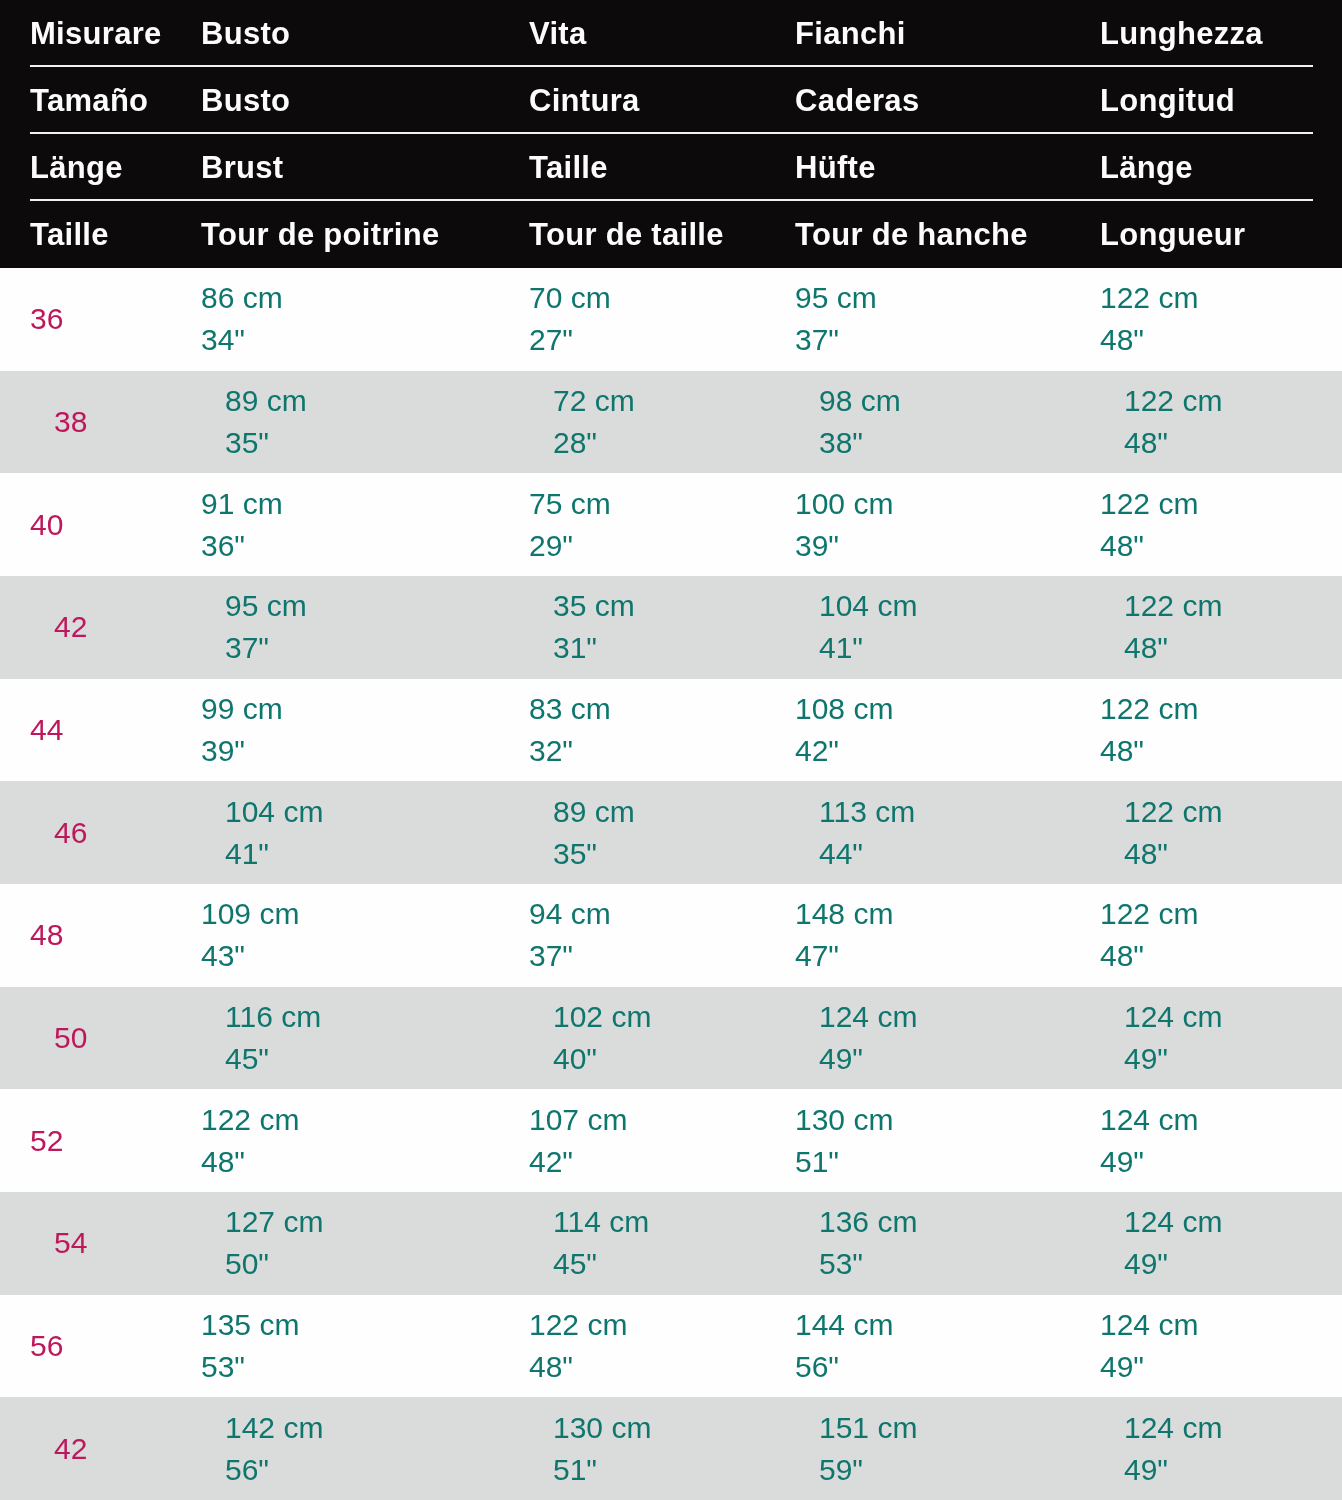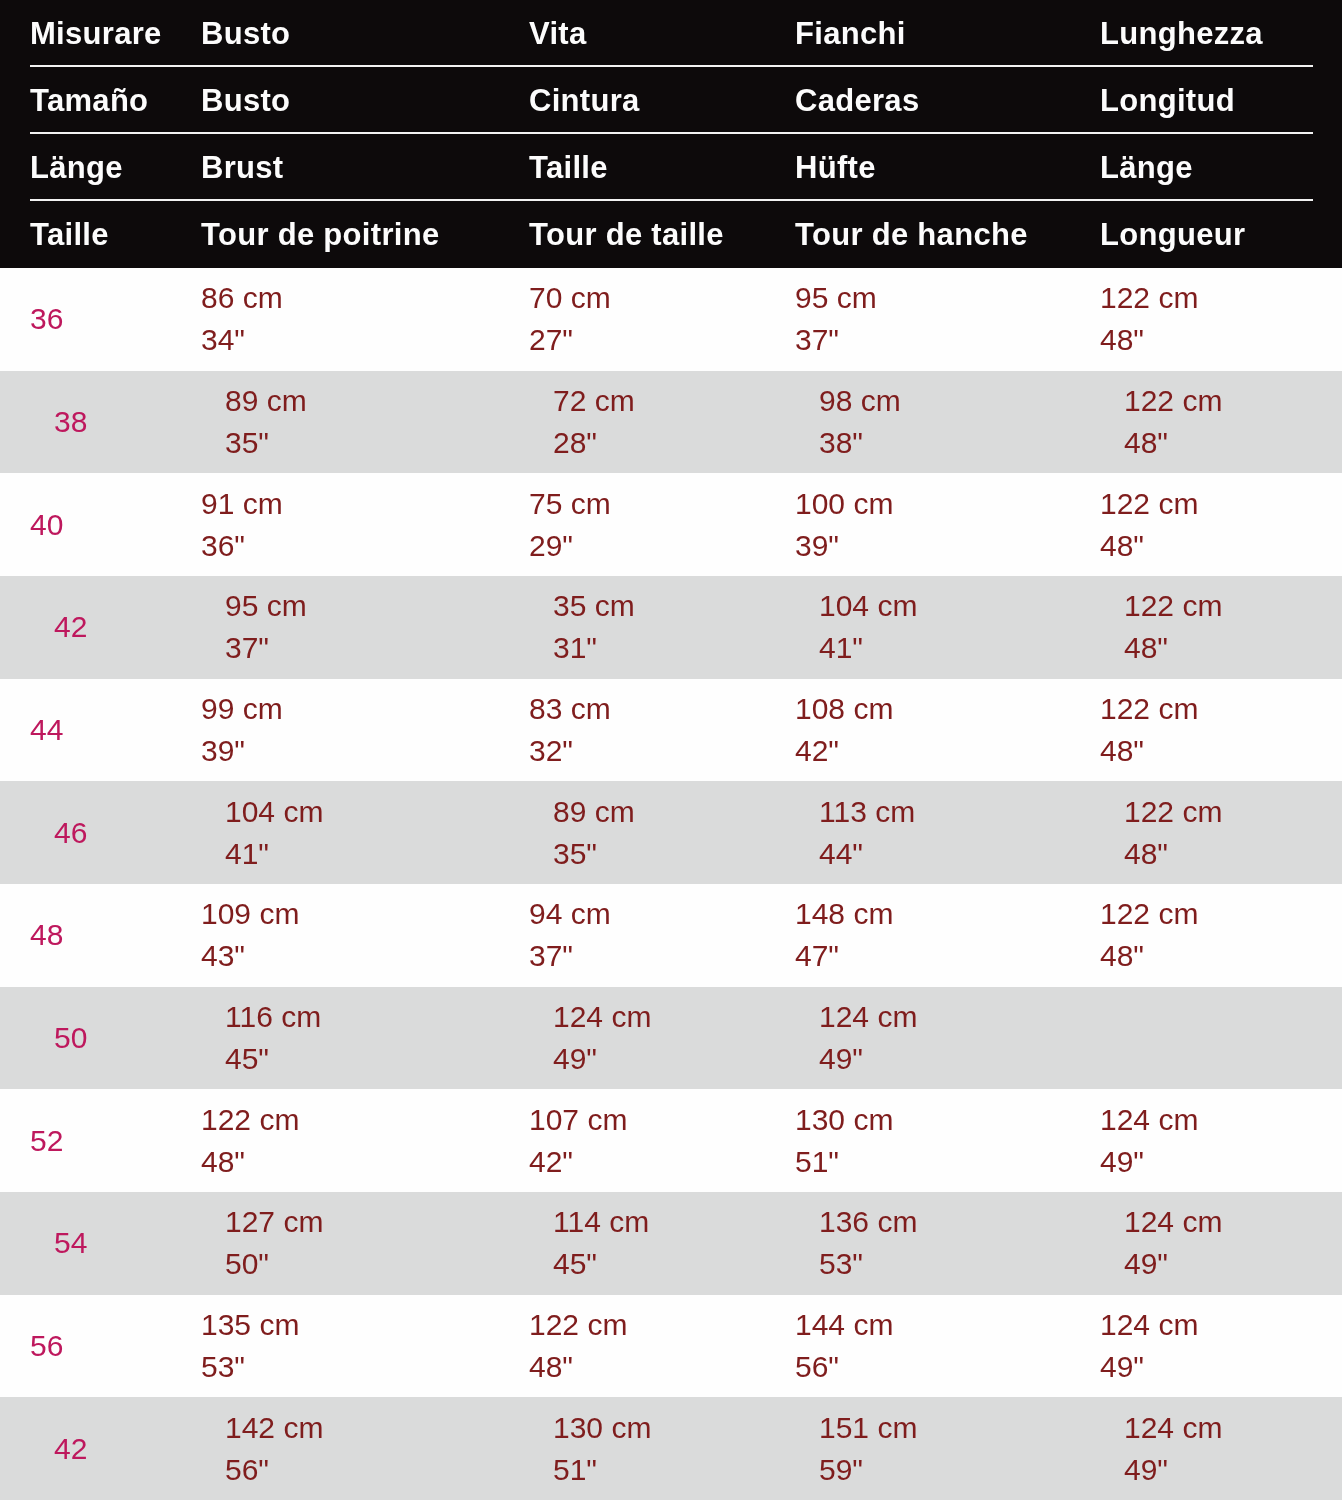--- a/index.html
+++ b/index.html
@@ -44,21 +44,21 @@
   }
   .drow.alt { background:#dadbdb;padding-left:24px; }
   .size-cell {
     display:flex; align-items:center;
     padding-left:30px;
     font-size:30px; color:#be185d;
   }
   .dcell {
     display:flex; flex-direction:column; justify-content:center;
     padding-left:30px;
-    font-size:30px; color:#7f1d1d; line-height:42px;
+    font-size:30px; color:#0f766e; line-height:42px;
     white-space:nowrap;
   }
 </style>
 </head>
 <body>
 
 <div class="chart">
   <div class="chart-header" id="chart-header">
       <div class="hrow">
         <div class="hcell">Misurare</div>
@@ -226,20 +226,24 @@
           <div>48"</div>
         </div>
       </div>
       <div class="drow alt">
         <div class="size-cell">50</div>
         <div class="dcell">
           <div>116 cm</div>
           <div>45"</div>
         </div>
         <div class="dcell">
+          <div>102 cm</div>
+          <div>40"</div>
+        </div>
+        <div class="dcell">
           <div>124 cm</div>
           <div>49"</div>
         </div>
         <div class="dcell">
           <div>124 cm</div>
           <div>49"</div>
         </div>
       </div>
       <div class="drow">
         <div class="size-cell">52</div>

